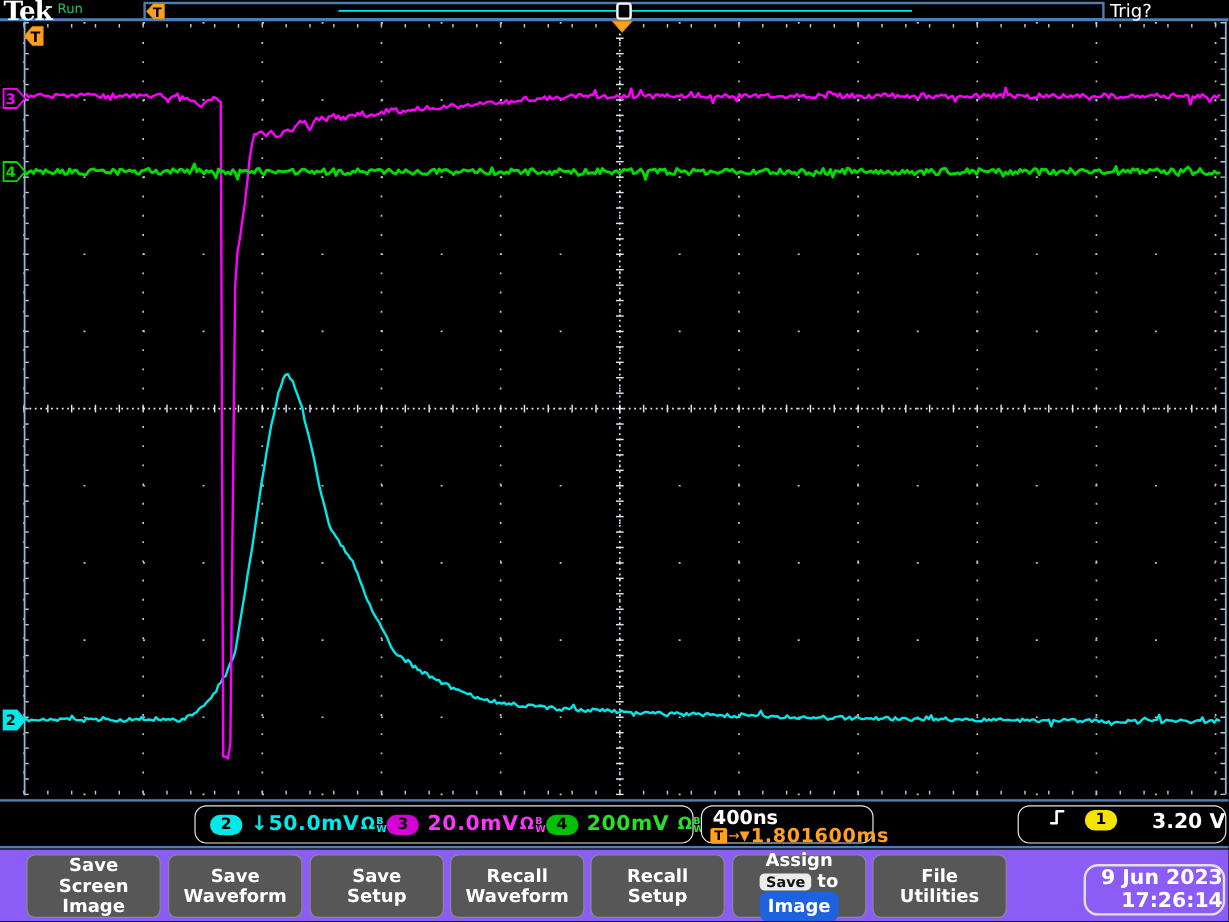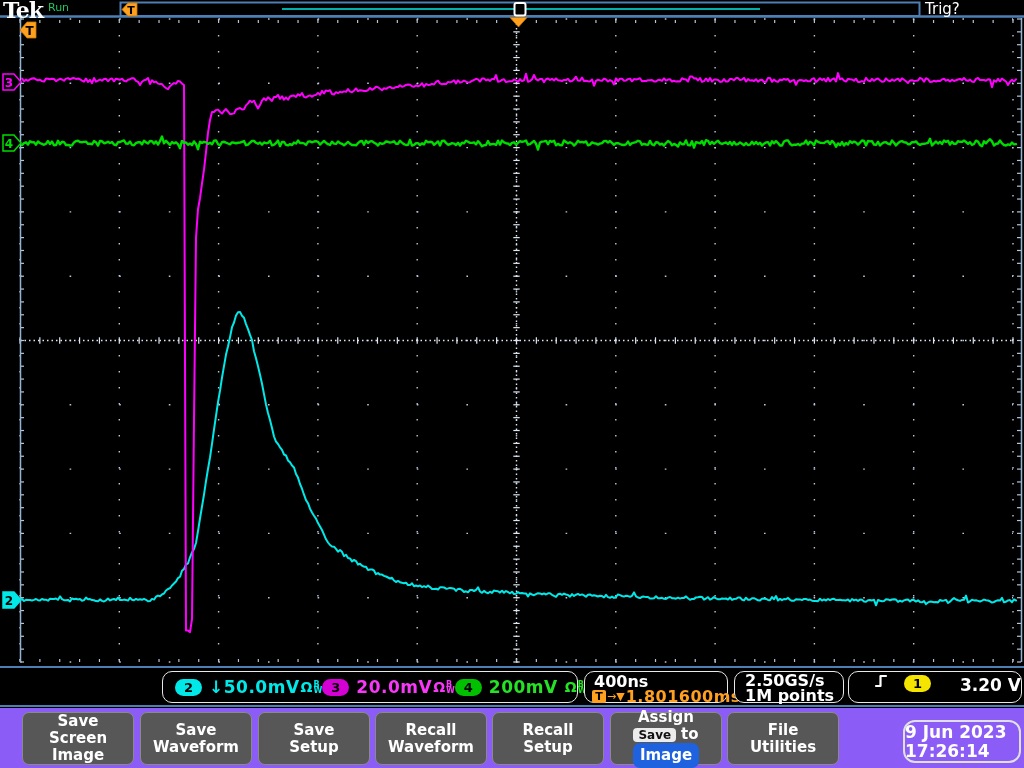--- a/index.html
+++ b/index.html
@@ -47,21 +47,21 @@
 
   
   .menubar{left:0;top:708px;width:1024px;height:60px;background:#8b5cf6;}
   .mbtn{position:absolute;top:4px;width:112px;height:53px;background:#575757;border:1px solid #8a8a8a;border-radius:7px;
         box-sizing:border-box;color:#fff;font-size:15px;line-height:17px;font-weight:bold;
         display:flex;flex-direction:column;justify-content:center;align-items:center;text-align:center;cursor:pointer;}
   .pillrow{display:flex;align-items:center;}
   .pill{background:#ececec;color:#111;font-size:12px;border-radius:4px;padding:0 5px;margin-right:5px;line-height:14px;}
   .target{background:#1f62e0;color:#fff;padding:4px 7px;border-radius:7px;}
   .datebox{position:absolute;left:903px;top:12px;width:118px;height:43px;border:2px solid #e0e0e0;border-radius:12px;
-           box-sizing:border-box;display:flex;flex-direction:column;justify-content:center;align-items:flex-start;
+           box-sizing:border-box;display:flex;flex-direction:column;justify-content:center;align-items:flex-end;
            color:#fff;font-size:17px;font-weight:bold;line-height:19px;}
 </style>
 </head>
 <body>
 
 <div class="screen">
 
   <svg id="scope-canvas" width="1024" height="768">
     <g id="grid">
         <line x1="20" y1="19" x2="1013" y2="19" stroke="#b9c6d8" stroke-width="1.4" stroke-dasharray="1.6 48"></line>
@@ -476,24 +476,20 @@
 
     <div class="rbox tbbox">
       <span class="tb1">400ns</span>
       <span class="tb2">
         <span class="tbadge">T</span>
         <span class="arr">→▼</span>
         <span class="delay">1.801600ms</span>
       </span>
     </div>
 
-    <div class="rbox ratebox">
-      <div class="rate1">2.50GS/s</div>
-      <div class="rate2">1M points</div>
-    </div>
 
     <div class="rbox trbox">
       <span class="badge b1">1</span>
       <svg class="tredge" width="14" height="15">
         <polyline points="2,13 6.5,13 6.5,3 12,3" fill="none" stroke="#fff" stroke-width="2.2" stroke-linejoin="round" stroke-linecap="round"></polyline>
       </svg>
       <span class="trlevel">3.20 V</span>
     </div>
   </div>
 

